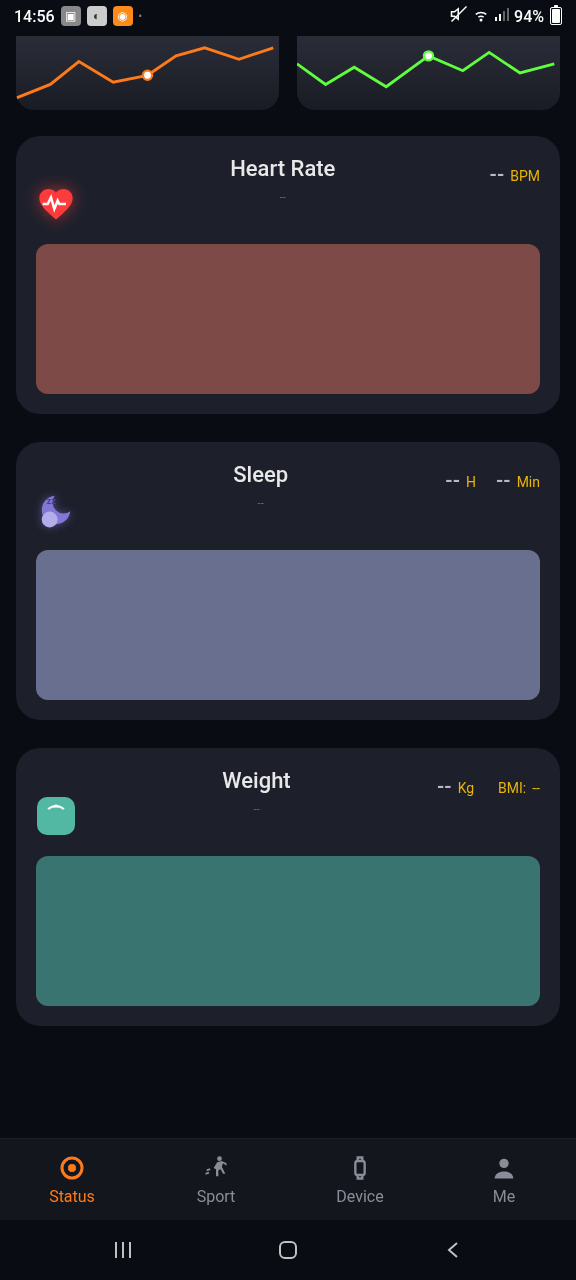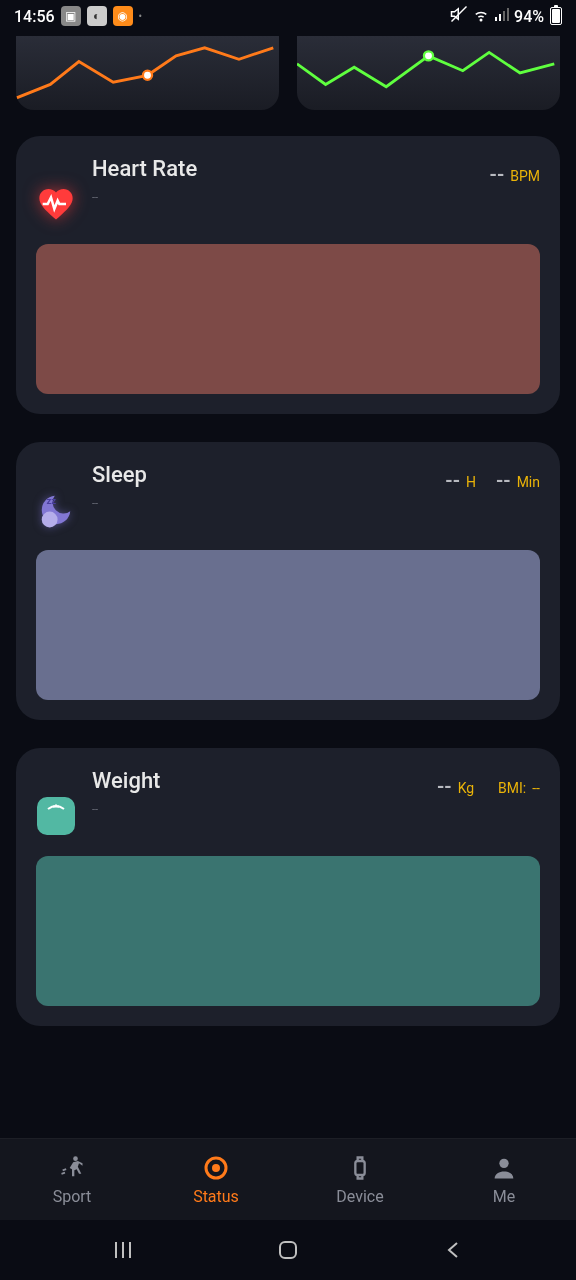--- a/index.html
+++ b/index.html
@@ -73,20 +73,21 @@
       bottom: 1px;
       left: 1px;
       right: 1px;
       height: 90%;
       background: #fff;
       border-radius: 1px;
     }
 
     .content {
       padding: 0 16px;
+      text-align: center;
     }
 
     .top-charts {
       display: flex;
       gap: 18px;
       margin-top: 4px;
       margin-bottom: 26px;
     }
     .mini-chart {
       flex: 1;
@@ -370,40 +371,40 @@
         <span class="card-unit">--</span>
       </div>
     </div>
     <div class="card-body weight-body"></div>
   </div>
 
 
 </div>
 
 <div class="bottom-nav">
+  <div class="nav-item active">
+    <div class="nav-icon">
+      <svg width="28" height="28" viewBox="0 0 28 28">
+          <circle cx="14" cy="14" r="10" stroke="#ff7a1a" stroke-width="3" fill="none"></circle>
+          <circle cx="14" cy="14" r="4" fill="#ff7a1a"></circle>
+        </svg>
+    </div>
+    <span>Status</span>
+  </div>
   <div class="nav-item">
     <div class="nav-icon">
       <svg width="28" height="28" viewBox="0 0 24 24" fill="#8a8d98">
           <circle cx="15" cy="4" r="2"></circle>
           <path d="M13 7l-3 5 2 1v6h2v-5l2-1 2 4h2l-3-6 1-3 3 2v-2l-4-2-4 1z"></path>
           <path d="M4 14l3-1" stroke="#8a8d98" stroke-width="1.5"></path>
           <path d="M3 17l3-1" stroke="#8a8d98" stroke-width="1.5"></path>
         </svg>
     </div>
     <span>Sport</span>
   </div>
-  <div class="nav-item active">
-    <div class="nav-icon">
-      <svg width="28" height="28" viewBox="0 0 28 28">
-          <circle cx="14" cy="14" r="10" stroke="#ff7a1a" stroke-width="3" fill="none"></circle>
-          <circle cx="14" cy="14" r="4" fill="#ff7a1a"></circle>
-        </svg>
-    </div>
-    <span>Status</span>
-  </div>
   <div class="nav-item">
     <div class="nav-icon">
       <svg width="28" height="28" viewBox="0 0 24 24" fill="none" stroke="#8a8d98" stroke-width="2">
           <rect x="8" y="6" width="8" height="12" rx="2"></rect>
           <path d="M10 6V3h4v3M10 18v3h4v-3"></path>
         </svg>
     </div>
     <span>Device</span>
   </div>
   <div class="nav-item">

